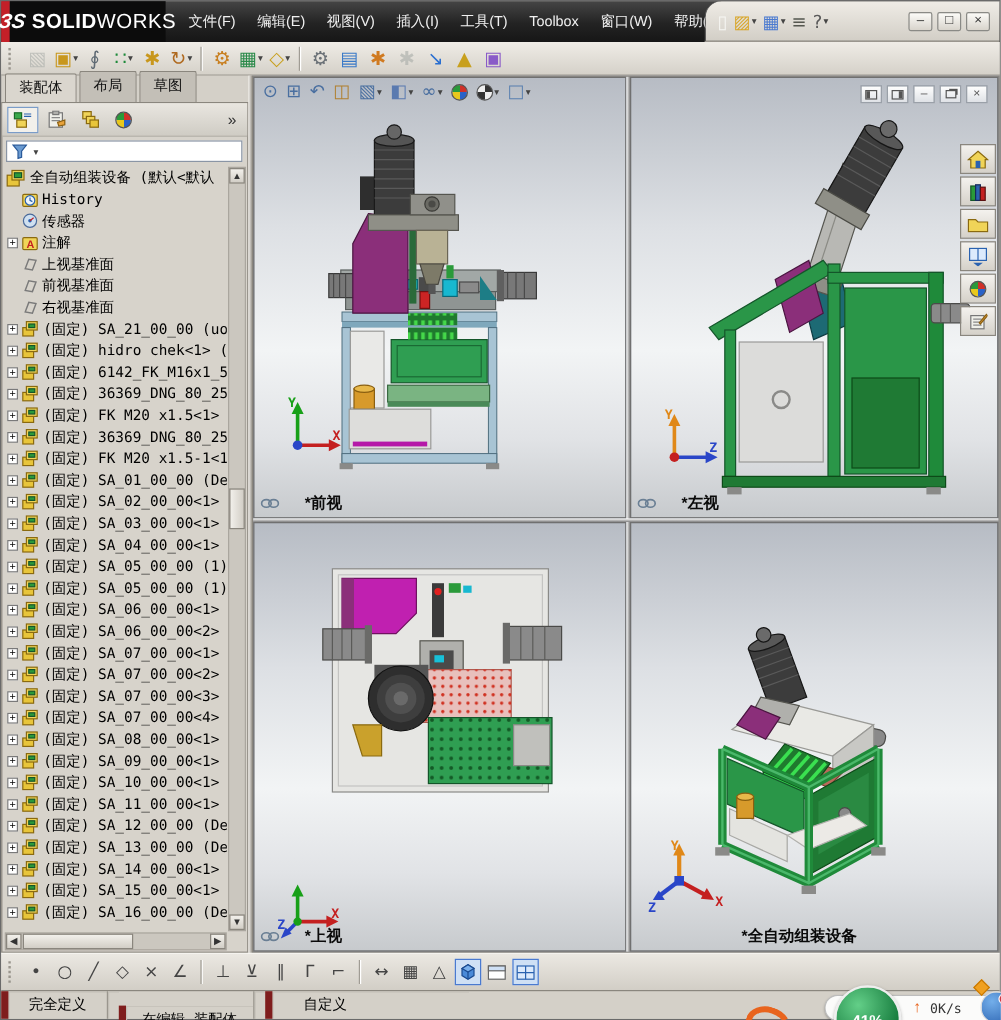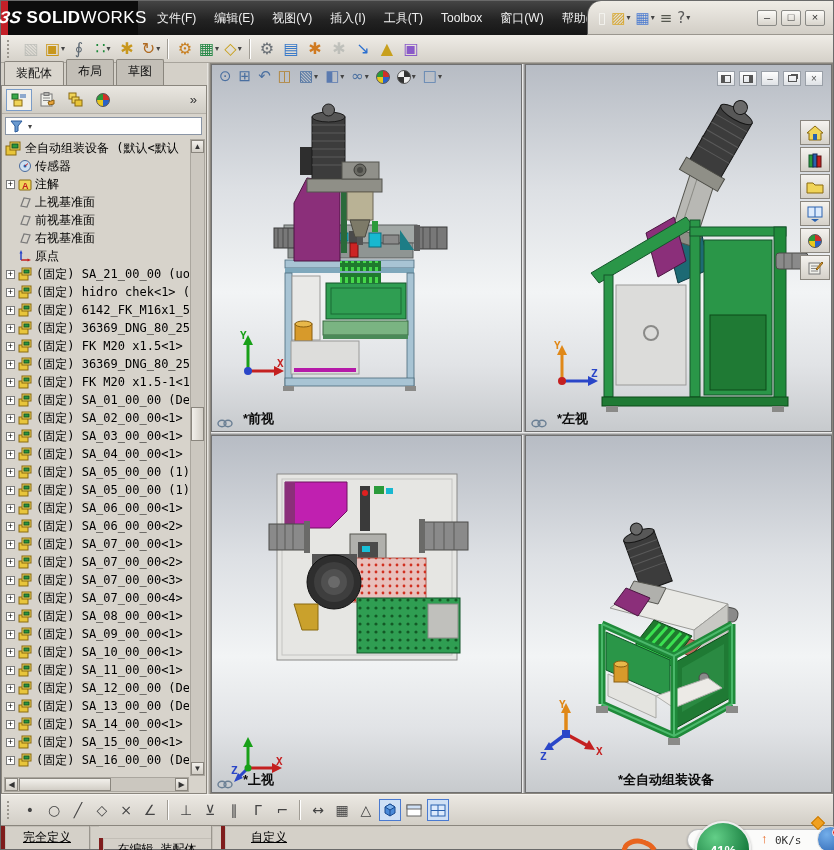--- a/index.html
+++ b/index.html
@@ -75,21 +75,21 @@
   
   .graphics{position:absolute;left:209px;top:62px;right:0;bottom:55px;border:1px solid #8a867e;background:#9aa0a8;}
   .viewport{position:absolute;overflow:hidden;border:1px solid #707070;
     background:linear-gradient(180deg,#b7bcc4 0%,#dde0e4 34%,#f2f4f5 62%,#e1e3e6 82%,#c7cacd 100%);}
   #vp-front{left:0;top:0;width:311px;height:368px;}
   #vp-left{left:314px;top:0;right:0;height:368px;}
   #vp-top{left:0;top:371px;width:311px;bottom:0;}
   #vp-iso{left:314px;top:371px;right:0;bottom:0;}
   .vsplit{position:absolute;left:311px;top:0;width:3px;bottom:0;background:linear-gradient(90deg,#fff,#808080);}
   .hsplit{position:absolute;left:0;right:0;top:368px;height:3px;background:linear-gradient(#fff,#808080);}
-  .vplabel{position:absolute;left:5px;bottom:3px;display:flex;align-items:flex-end;gap:10px;
+  .vplabel{position:absolute;left:5px;bottom:3px;display:flex;align-items:center;gap:21px;
     font-size:13px;font-weight:bold;color:#0a0a0a;}
   .triad{position:absolute;}
   .triad text{font-family:"DejaVu Sans Mono",monospace;}
   .model{position:absolute;left:0;top:0;}
 
   .headsup{position:absolute;left:5px;top:3px;display:flex;align-items:center;gap:1px;z-index:10;}
   .hub{display:flex;align-items:center;padding:2px 3px;}
   .hub .glyph{font-size:15px;line-height:1;}
   .wheel{width:14px;height:14px;border-radius:50%;border:1px solid #555;
     background:conic-gradient(#d03028 0 25%,#2a62c8 0 50%,#e8c81d 0 75%,#2a9a3a 0 100%);display:inline-block;}
@@ -114,21 +114,21 @@
   .bbtn{height:22px;min-width:22px;display:flex;align-items:center;justify-content:center;}
   .bbtn .glyph{font-size:14px;color:#8d9393;line-height:1;}
   .bbtn.sel{border:1px solid #4a7ad0;background:#cfe0f5;}
 
   
   .statusbar{position:absolute;left:0;right:0;bottom:0;height:24px;background:#d4d0c8;
     border-top:1px solid #8a867e;display:flex;align-items:center;
     font-family:"DejaVu Sans Mono","Liberation Mono",monospace;font-size:12px;color:#000;}
   .sb-left{padding-left:6px;flex:1;white-space:nowrap;overflow:hidden;}
   .sb-cell{height:100%;display:flex;align-items:center;justify-content:center;
-    border-left:4px solid #7f1d1d;box-shadow:inset 1px 1px 0 #c2beb6;white-space:nowrap;text-decoration:underline;}
+    border-left:6px solid #7f1d1d;box-shadow:inset 1px 1px 0 #c2beb6;white-space:nowrap;}
   .sb-thin{width:10px;height:100%;border-left:1px solid #9a968e;box-shadow:inset 1px 1px 0 #c2beb6;}
   .sb-c0{width:88px;}
   .sb-c1{width:112px;margin-top:12px;}
   .sb-c2{width:170px;justify-content:flex-start;padding-left:26px;}
 
   
   .overlay{position:absolute;left:622px;top:816px;width:212px;height:40px;z-index:60;}
   .ov-pill{position:absolute;left:64px;top:12px;width:148px;height:22px;background:#fbfbfa;
     border:1px solid #bdbdbd;border-right:none;border-radius:11px 0 0 11px;box-shadow:0 1px 2px rgba(0,0,0,.25);}
   .ov-ball{position:absolute;left:72px;top:4px;width:56px;height:56px;border-radius:50%;
@@ -316,20 +316,31 @@
                 <rect x="5" y="1" width="10" height="8" fill="#f0d458" stroke="#8a6a10"></rect>
                 <rect x="7" y="3" width="6" height="4" fill="#2a9a3a" stroke="#14552a"></rect>
               </svg>
             </span>
             <span class="lbl">全自动组装设备 (默认&lt;默认</span>
           </div>
           <div class="trow">
             <span class="tspace"></span>
             <span class="ticon">
               <svg width="14" height="14" viewBox="0 0 14 14">
+                <rect x="1" y="3" width="12" height="10" rx="1" fill="#f0d458" stroke="#8a6a10"></rect>
+                <circle cx="7" cy="8" r="4" fill="#eef4fa" stroke="#2a62b0"></circle>
+                <path d="M7 5.5 L7 8 L9 9" fill="none" stroke="#2a62b0"></path>
+              </svg>
+            </span>
+            <span class="lbl">History</span>
+          </div>
+          <div class="trow">
+            <span class="tspace"></span>
+            <span class="ticon">
+              <svg width="14" height="14" viewBox="0 0 14 14">
                 <circle cx="7" cy="7" r="5.5" fill="#cfe0f0" stroke="#4a6a9a"></circle>
                 <circle cx="7" cy="7" r="1.5" fill="#2a62b0"></circle>
                 <line x1="7" y1="7" x2="10" y2="4.5" stroke="#c42020"></line>
               </svg>
             </span>
             <span class="lbl">传感器</span>
           </div>
           <div class="trow">
             <span class="expander">+</span>
             <span class="ticon">
@@ -359,32 +370,20 @@
             <span class="lbl">前视基准面</span>
           </div>
           <div class="trow">
             <span class="tspace"></span>
             <span class="ticon">
               <svg width="14" height="14" viewBox="0 0 14 14">
                 <polygon points="3,11 6,3 12,4 9,12" fill="none" stroke="#7a7a7a" stroke-width="1.2"></polygon>
               </svg>
             </span>
             <span class="lbl">右视基准面</span>
-          </div>
-          <div class="trow">
-            <span class="tspace"></span>
-            <span class="ticon">
-              <svg width="14" height="14" viewBox="0 0 14 14">
-                <line x1="3" y1="11" x2="11" y2="11" stroke="#c42020" stroke-width="1.5"></line>
-                <polygon points="13,11 9.5,9.5 9.5,12.5" fill="#c42020"></polygon>
-                <line x1="3" y1="11" x2="3" y2="3" stroke="#2a46c8" stroke-width="1.5"></line>
-                <polygon points="3,1 1.5,4.5 4.5,4.5" fill="#2a46c8"></polygon>
-              </svg>
-            </span>
-            <span class="lbl">原点</span>
           </div>
           <div class="trow">
             <span class="expander">+</span>
             <span class="ticon">
               <svg width="15" height="14" viewBox="0 0 15 14">
                 <rect x="1" y="6" width="9" height="7" fill="#e8c53a" stroke="#8a6a10"></rect>
                 <rect x="4" y="1" width="9" height="7" fill="#f0d458" stroke="#8a6a10"></rect>
                 <rect x="6" y="3" width="5" height="3" fill="#2a9a3a" stroke="#14552a"></rect>
               </svg>
             </span>

